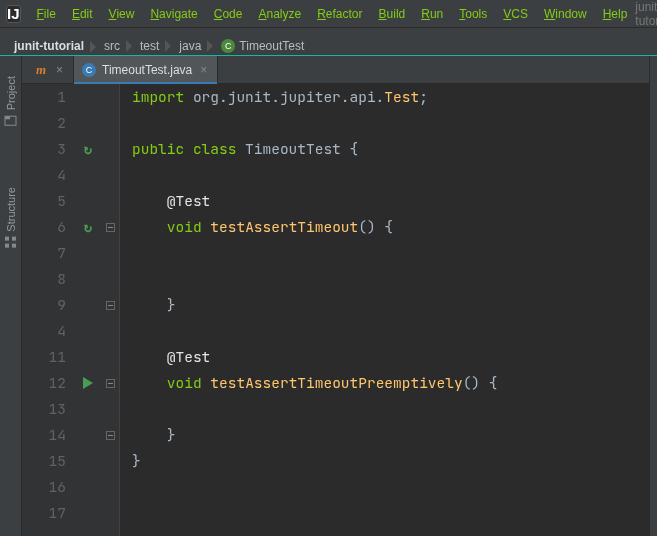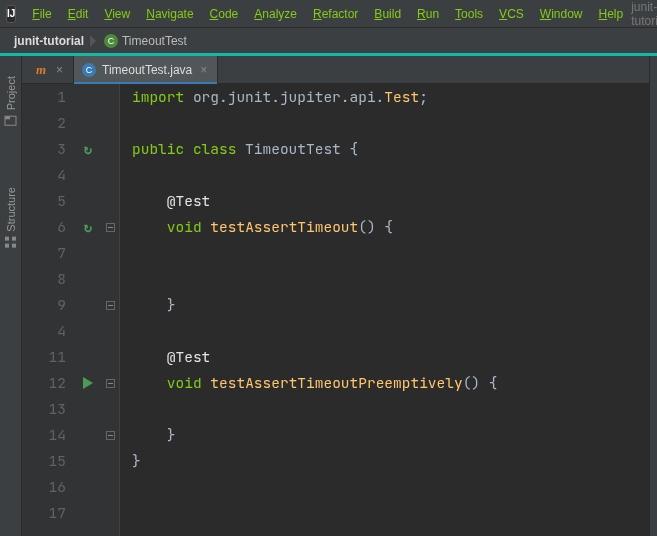--- a/index.html
+++ b/index.html
@@ -13,34 +13,34 @@
   
   .menubar {
     height: 28px; background: #3c3f41;
     display: flex; align-items: center;
     padding-left: 6px; border-bottom: 1px solid #2b2b2b;
   }
   .ij-logo {
     width: 18px; height: 18px; background: #2b2b2b;
     border: 1px solid #555; border-radius: 3px;
     display: flex; align-items: center; justify-content: center;
-    font-size: 10px; font-weight: bold; color: #fff; margin-right: 8px;
+    font-size: 15px; font-weight: bold; color: #fff; margin-right: 8px;
   }
   .menu-item {
     padding: 4px 8px; cursor: pointer; color: #84cc16;
   }
   .menu-item .mn { text-decoration: underline; }
   .menu-spacer { flex: 1; }
   .win-title { color: #777; padding-right: 8px; }
 
   
   .crumbs {
     height: 28px; background: #3c3f41;
-    display: flex; align-items: center; padding-left: 8px;
-    border-bottom: 3px solid #14b8a6;
+    display: flex; align-items: flex-end; padding-left: 8px;
+    border-bottom: 1px solid #14b8a6;
   }
   .crumb {
     display: flex; align-items: center; gap: 4px;
     padding: 2px 6px; color: #bbb; cursor: pointer;
   }
   .crumb.root { font-weight: bold; color: #ddd; }
   .crumb-sep {
     width: 8px; height: 16px; position: relative;
   }
   .crumb-sep::after {
@@ -166,20 +166,28 @@
       <div class="menu-item"><span class="mn">W</span>indow</div>
       <div class="menu-item"><span class="mn">H</span>elp</div>
     </div>
   <div class="menu-spacer"></div>
   <div class="win-title">junit-tutori</div>
 </div>
 
 <div class="crumbs">
   <span class="crumb root">junit-tutorial</span>
   <span class="crumb-sep"></span>
+  <span id="crumb-slot" style="display: inline-flex; align-items: center;">
+      <span class="crumb">src</span>
+      <span class="crumb-sep"></span>
+      <span class="crumb">test</span>
+      <span class="crumb-sep"></span>
+      <span class="crumb">java</span>
+      <span class="crumb-sep"></span>
+    </span>
   <span class="crumb">
     <span class="class-icon">C</span>
     <span>TimeoutTest</span>
   </span>
 </div>
 
 <div class="main">
   <div class="left-gutter">
     <div class="side-tab">
       <span class="side-icon">

